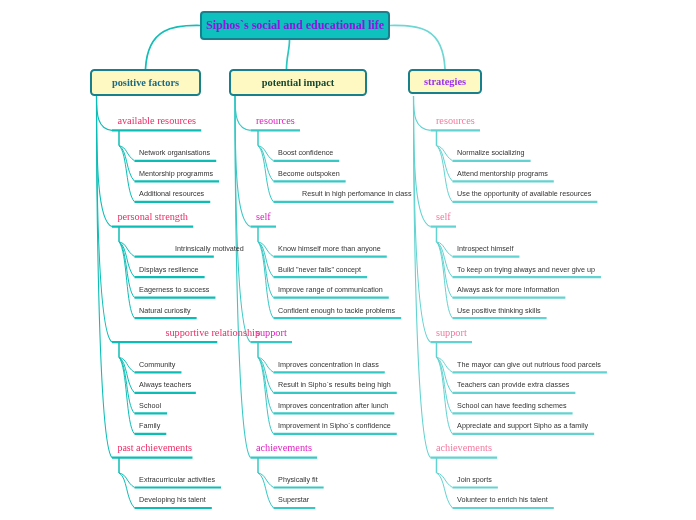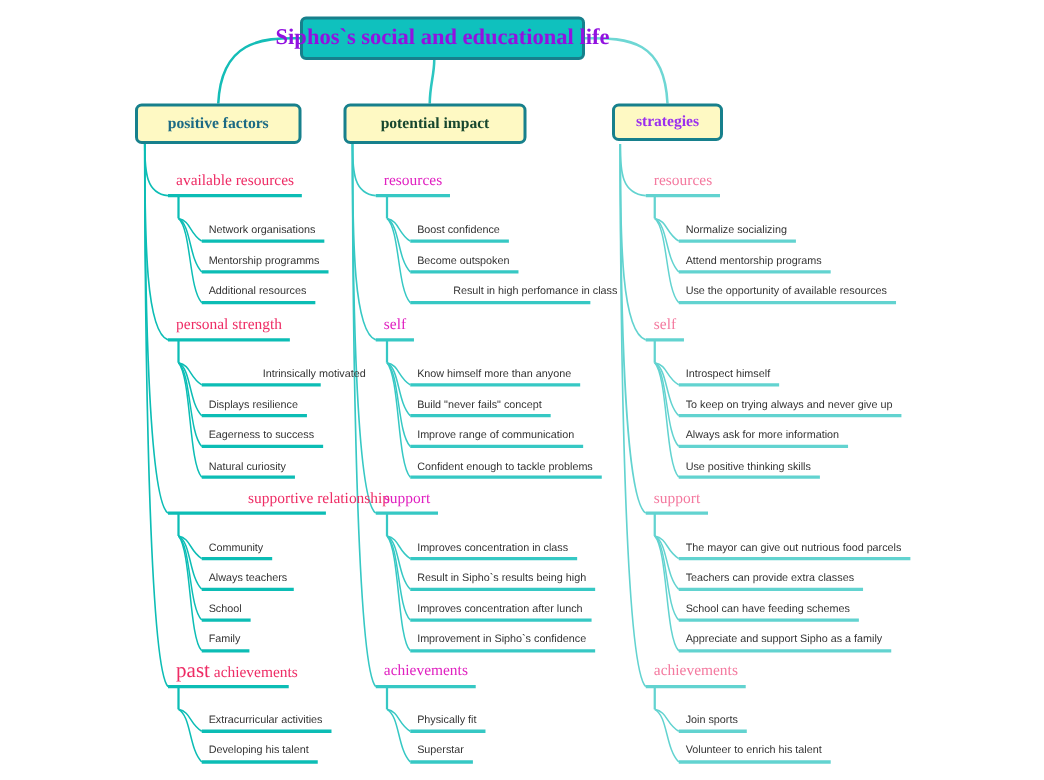--- a/index.html
+++ b/index.html
@@ -8,35 +8,35 @@
        font-family:"DejaVu Sans",sans-serif;-webkit-font-smoothing:antialiased;}
   #stage{position:relative;width:696px;height:520px;background:#fff;}
   svg#lines{position:absolute;left:0;top:0;width:696px;height:520px;pointer-events:none;}
   .node{position:absolute;box-sizing:border-box;white-space:nowrap;}
   #nodes{position:absolute;left:0;top:0;width:696px;height:520px;transform:translateZ(0);}
 
   
   .root-node{
     border:2px solid #17808C;border-radius:4px;background:#0FC1BE;
     display:flex;align-items:center;justify-content:center;
-    font-family:"Liberation Serif",serif;font-weight:bold;font-size:15px;
+    font-family:"Liberation Serif",serif;font-weight:bold;font-size:12px;
     color:#9211E0;
   }
   
   .l1-node{
     border:2px solid #17808C;border-radius:4.5px;background:#fef9c3;
     display:flex;align-items:center;justify-content:center;
     font-family:"Liberation Serif",serif;font-weight:bold;font-size:10.4px;
   }
   
   .sec-label{
     font-family:"Liberation Serif",serif;font-size:10.3px;
     line-height:10px;position:absolute;white-space:nowrap;
   }
-  .sec-label .small{font-size:14px;}
+  .sec-label .small{font-size:10px;}
   
   .leaf-label{
     font-family:"Liberation Sans",sans-serif;font-size:7.2px;color:#333333;
     line-height:8px;position:absolute;white-space:nowrap;
   }
 </style>
 </head>
 <body>
 
 <div id="stage">
@@ -159,21 +159,21 @@
       <path d="M 436.5 472.9 C 445.30 477.46, 443.54 499.00, 452.5 508" fill="none" stroke="#62D3D0" stroke-width="1"></path>
       <line x1="452.5" y1="508" x2="553.803125" y2="508" stroke="#62D3D0" stroke-width="2.2"></line>
     </svg>
   <div id="nodes">
       <div class="node root-node" style="left: 200px; top: 11px; width: 190px; height: 29px; color: rgb(146, 17, 224); background: rgb(15, 193, 190); border-color: rgb(23, 128, 140);">
         <span>Siphos`s social and educational life</span>
       </div>
       <div class="node l1-node" style="left: 90px; top: 69px; width: 111px; height: 27px; color: rgb(28, 106, 132);">
         <span>positive factors</span>
       </div>
-      <div class="node l1-node" style="left: 229px; top: 69px; width: 122px; height: 27px; color: rgb(23, 71, 47);">
+      <div class="node l1-node" style="left: 229px; top: 69px; width: 138px; height: 27px; color: rgb(23, 71, 47);">
         <span>potential impact</span>
       </div>
       <div class="node l1-node" style="left: 408px; top: 69px; width: 74px; height: 25px; color: rgb(155, 48, 238);">
         <span>strategies</span>
       </div>
       <div class="sec-label" style="left: 117.4px; top: 115.9px; color: rgb(238, 44, 101);"><span>available resources</span></div>
       <div class="leaf-label" style="left: 139.1px; top: 149.2px;"><span>Network organisations</span></div>
       <div class="leaf-label" style="left: 139.1px; top: 169.7px;"><span>Mentorship programms</span></div>
       <div class="leaf-label" style="left: 139.1px; top: 190.2px;"><span>Additional resources</span></div>
       <div class="sec-label" style="left: 117.4px; top: 212.1px; color: rgb(238, 44, 101);"><span>personal strength</span></div>

